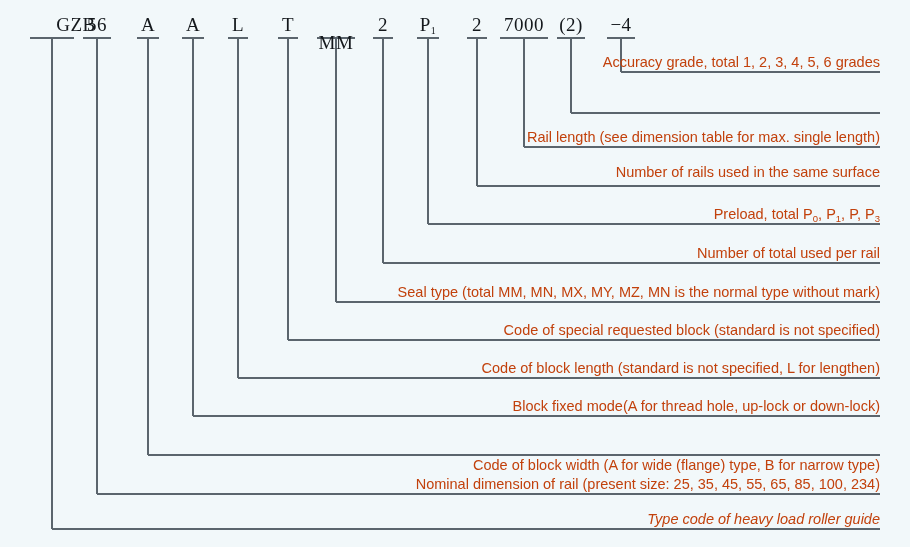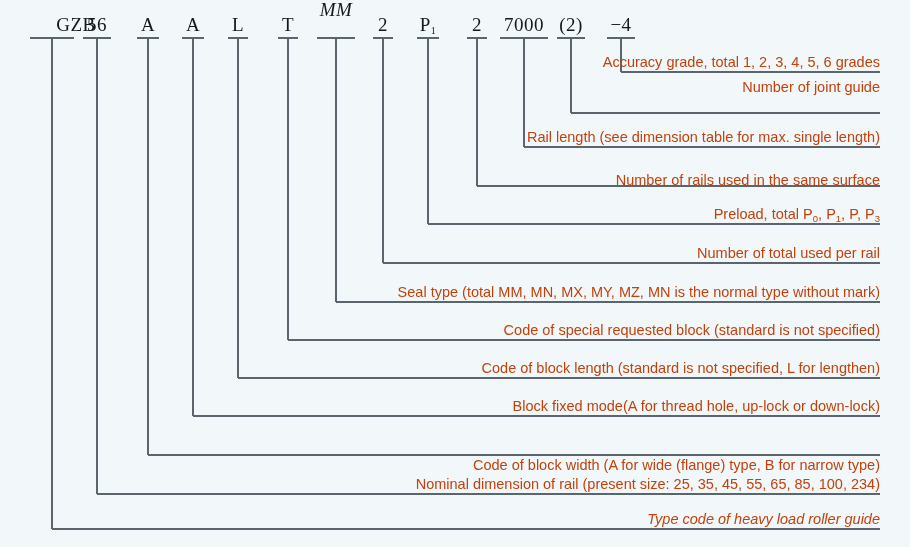--- a/index.html
+++ b/index.html
@@ -108,35 +108,34 @@
     </g>
 </svg>
 
 <div id="code-layer">
     <div class="code-token" style="left: 52px; top: 15px; margin-left: 24px;">GZB</div>
     <div class="code-token" style="left: 97px; top: 15px;">56</div>
     <div class="code-token" style="left: 148px; top: 15px;">A</div>
     <div class="code-token" style="left: 193px; top: 15px;">A</div>
     <div class="code-token" style="left: 238px; top: 15px;">L</div>
     <div class="code-token" style="left: 288px; top: 15px;">T</div>
-    <div class="code-token" style="left: 336px; top: 0; font-style: italic;">MM</div>
+    <div class="code-token" style="left: 336px; top: 33px;">MM</div>
     <div class="code-token" style="left: 383px; top: 15px;">2</div>
     <div class="code-token" style="left: 428px; top: 15px;">P<sub>1</sub></div>
     <div class="code-token" style="left: 477px; top: 15px;">2</div>
     <div class="code-token" style="left: 524px; top: 15px;">7000</div>
     <div class="code-token" style="left: 571px; top: 15px;">(2)</div>
     <div class="code-token" style="left: 621px; top: 15px;">−4</div>
   </div>
 <div id="desc-layer">
     <div class="desc-row" style="top: 54px;">Accuracy grade, total 1, 2, 3, 4, 5, 6 grades</div>
     <div class="desc-row two-line" style="top: 79px;">
-      <div>Number of joint guide</div>
     </div>
     <div class="desc-row" style="top: 129px;">Rail length (see dimension table for max. single length)</div>
-    <div class="desc-row" style="top: 172px;">Number of rails used in the same surface</div>
+    <div class="desc-row" style="top: 164px;">Number of rails used in the same surface</div>
     <div class="desc-row" style="top: 206px;">Preload, total P<sub>0</sub>, P<sub>1</sub>, P, P<sub>3</sub></div>
     <div class="desc-row" style="top: 245px;">Number of total used per rail</div>
     <div class="desc-row" style="top: 284px;">Seal type (total MM, MN, MX, MY, MZ, MN is the normal type without mark)</div>
     <div class="desc-row" style="top: 322px;">Code of special requested block (standard is not specified)</div>
     <div class="desc-row" style="top: 360px; margin-left: 40px;">Code of block length (standard is not specified, L for lengthen)</div>
     <div class="desc-row" style="top: 398px;">Block fixed mode(A for thread hole, up-lock or down-lock)</div>
     <div class="desc-row" style="top: 457px;">Code of block width (A for wide (flange) type, B for narrow type)</div>
     <div class="desc-row" style="top: 476px;">Nominal dimension of rail (present size: 25, 35, 45, 55, 65, 85, 100, 234)</div>
     <div class="desc-row" style="top: 511px; font-style: italic;">Type code of heavy load roller guide</div>
   </div>

